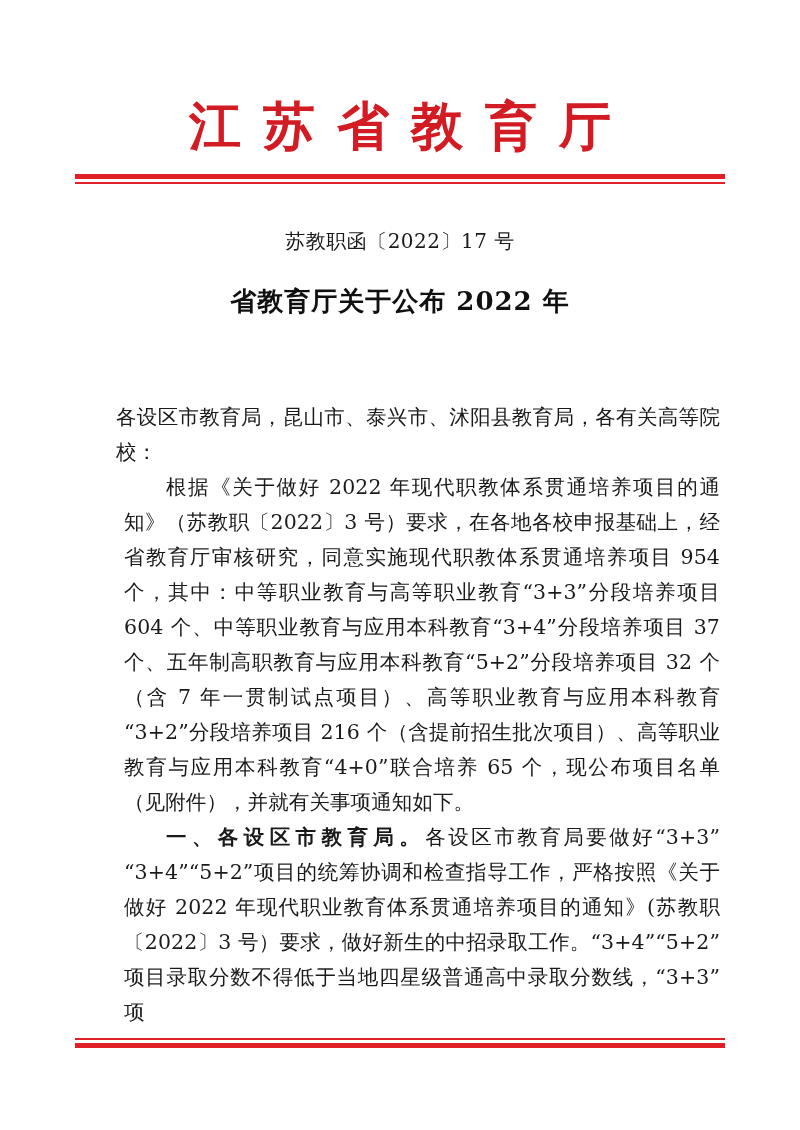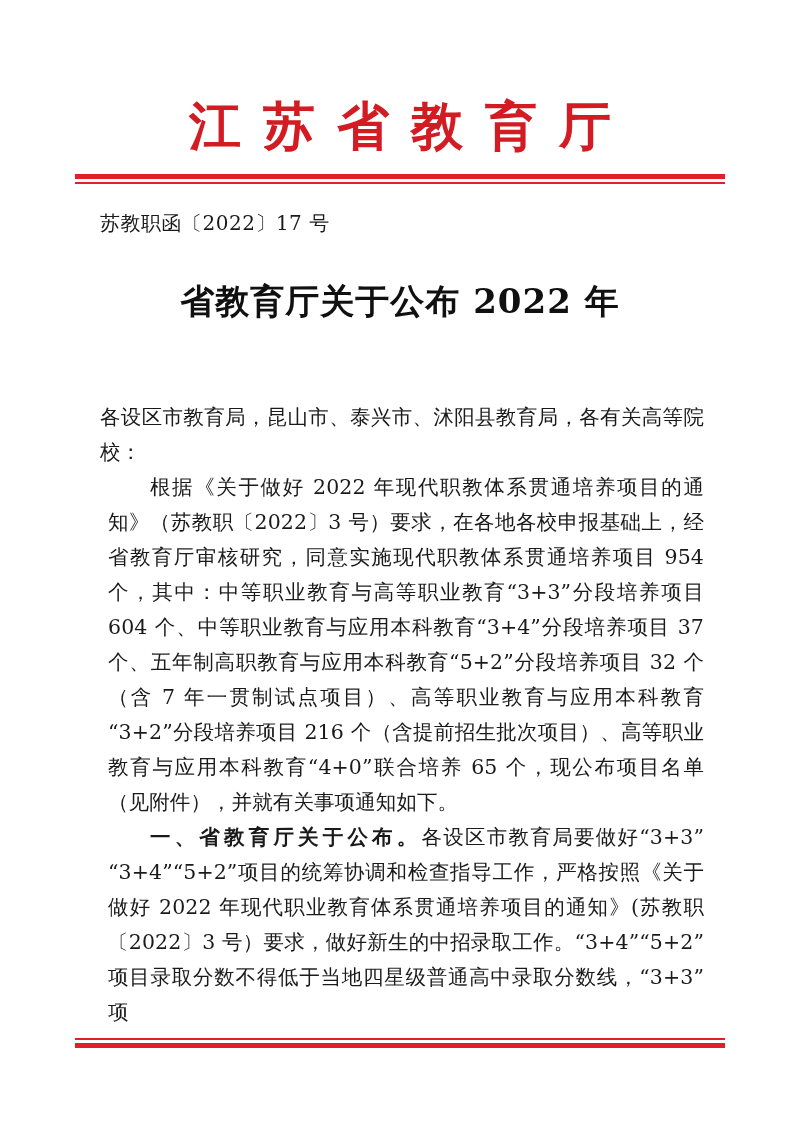--- a/index.html
+++ b/index.html
@@ -61,54 +61,54 @@
     background: #e01f26;
   }
   .rule-gap {
     height: 3px;
     background: #ffffff;
   }
 
   
   .doc-number {
     position: absolute;
-    top: 208px;
+    top: 226px;
     left: 100px;
     width: 600px;
-    text-align: left;
+    text-align: center;
     font-size: 20px;
     line-height: 30px;
     color: #1a1a1a;
     letter-spacing: 0.5px;
     white-space: nowrap;
   }
 
   
   .doc-title {
     position: absolute;
     top: 283px;
     left: 100px;
     width: 600px;
     text-align: center;
     color: #101010;
   }
   .doc-title-line {
     font-family: "DejaVu Serif", "Liberation Serif", serif;
     font-weight: bold;
-    font-size: 34px;
+    font-size: 26px;
     line-height: 36px;
     letter-spacing: 1px;
     white-space: nowrap;
   }
 
   
   .body-text {
     position: absolute;
     top: 400px;
-    left: 100px;
+    left: 116px;
     width: 604px;
     color: #1a1a1a;
   }
   .para {
     font-family: "DejaVu Serif", "Liberation Serif", serif;
     font-size: 20.5px;
     line-height: 35px;
     text-align: justify;
     text-justify: inter-ideograph;
     margin: 0;
@@ -145,21 +145,21 @@
     <div class="doc-title-line">省教育厅关于公布 2022 年</div>
   </div>
 
   <div class="body-text">
 
     <p class="para">各设区市教育局，昆山市、泰兴市、沭阳县教育局，各有关高等院校：</p>
 
     <p class="para indent">根据《关于做好 2022 年现代职教体系贯通培养项目的通知》（苏教职〔2022〕3 号）要求，在各地各校申报基础上，经省教育厅审核研究，同意实施现代职教体系贯通培养项目 954 个，其中：中等职业教育与高等职业教育“3+3”分段培养项目 604 个、中等职业教育与应用本科教育“3+4”分段培养项目 37 个、五年制高职教育与应用本科教育“5+2”分段培养项目 32 个（含 7 年一贯制试点项目）、高等职业教育与应用本科教育“3+2”分段培养项目 216 个（含提前招生批次项目）、高等职业教育与应用本科教育“4+0”联合培养 65 个，现公布项目名单（见附件），并就有关事项通知如下。</p>
 
     <p class="para indent">
-      <span class="section-head">一、省教育厅关于公布。</span><span>各设区市教育局要做好“3+3”“3+4”“5+2”项目的统筹协调和检查指导工作，严格按照《关于做好 2022 年现代职业教育体系贯通培养项目的通知》(苏教职〔2022〕3 号）要求，做好新生的中招录取工作。“3+4”“5+2”项目录取分数不得低于当地四星级普通高中录取分数线，“3+3”项</span>
+      <span class="section-head">一、各设区市教育局。</span><span>各设区市教育局要做好“3+3”“3+4”“5+2”项目的统筹协调和检查指导工作，严格按照《关于做好 2022 年现代职业教育体系贯通培养项目的通知》(苏教职〔2022〕3 号）要求，做好新生的中招录取工作。“3+4”“5+2”项目录取分数不得低于当地四星级普通高中录取分数线，“3+3”项</span>
     </p>
 
   </div>
 
   <div class="rule-block rule-bottom">
     <div class="rule-thin"></div>
     <div class="rule-gap"></div>
     <div class="rule-thick"></div>
   </div>
 

